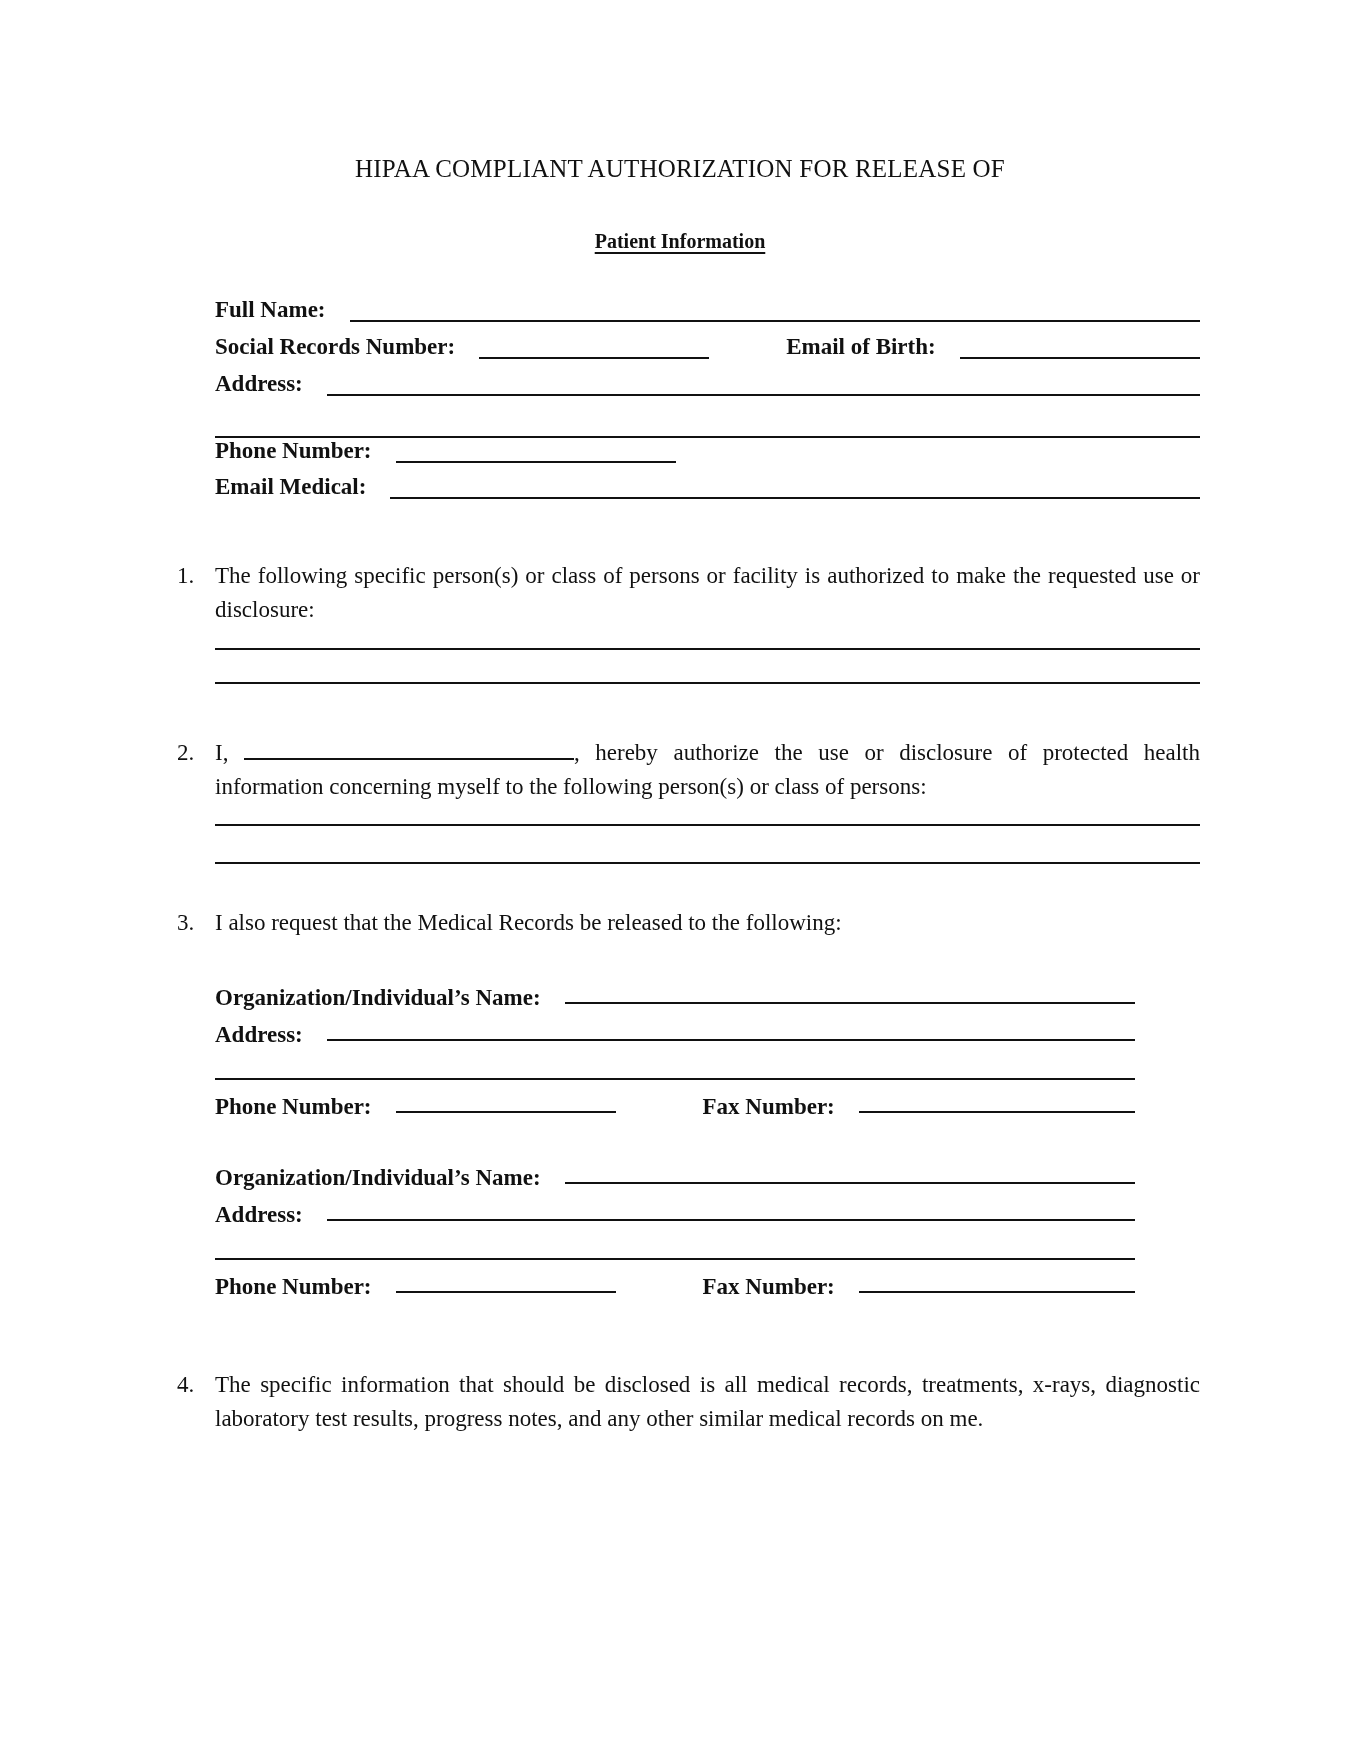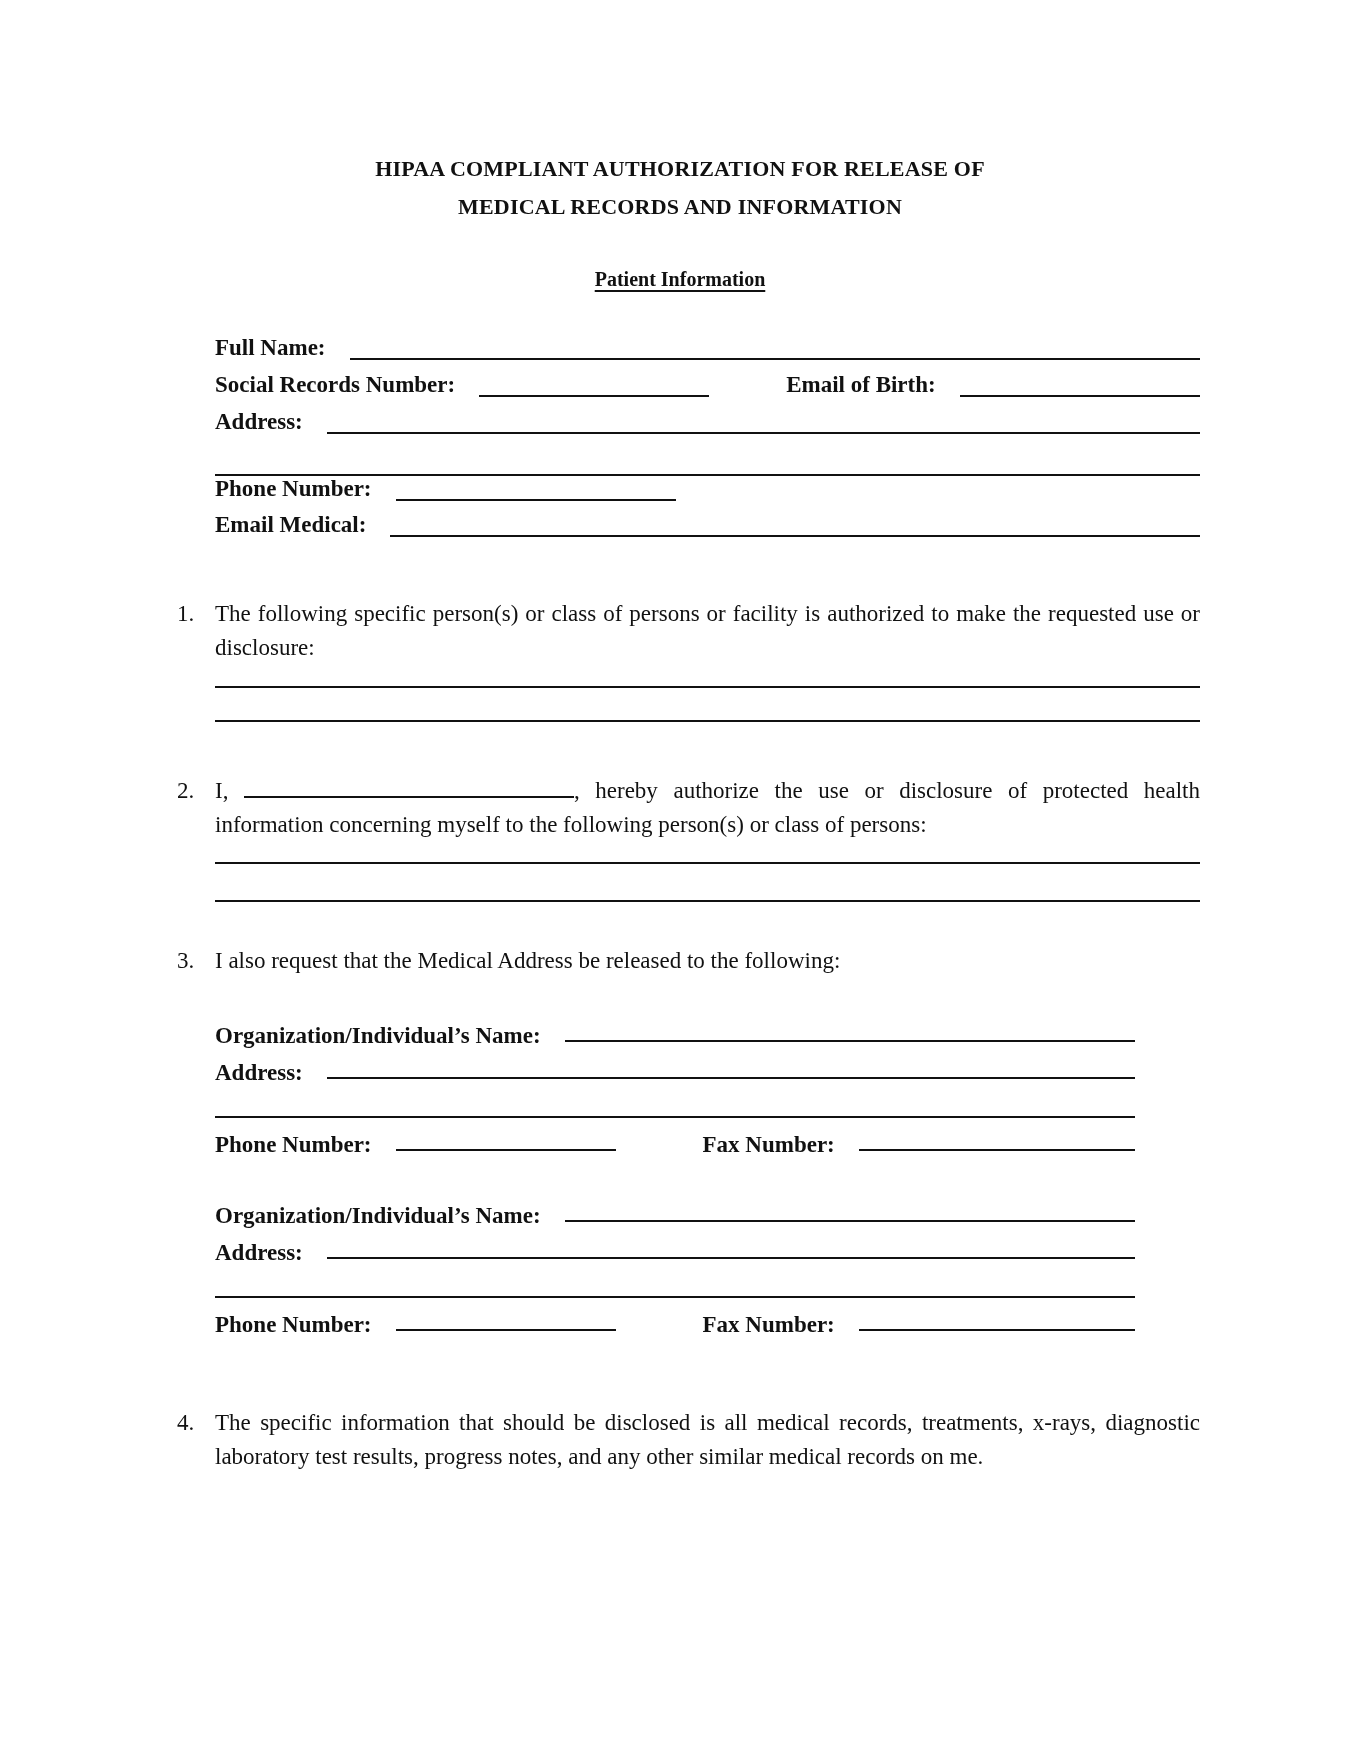--- a/index.html
+++ b/index.html
@@ -14,22 +14,22 @@
   .page {
     width: 1360px; height: 1760px;
     background: #ffffff;
   }
   .heading-wrap {
     margin: 0 160px;
     text-align: center;
   }
   .title {
     padding-top: 150px;
-    font-weight: bold;
-    font-size: 22px;
+    font-weight: normal;
+    font-size: 25px;
     line-height: 38px;
     letter-spacing: 0.2px;
   }
   .section-heading {
     margin-top: 42px;
     font-weight: bold;
     font-size: 20px;
     text-decoration: underline;
     text-underline-offset: 4px;
   }
@@ -85,21 +85,20 @@
   .r-cont-pad { height: 8px; }
 </style>
 </head>
 <body>
 
 <div class="page">
 
   <div class="heading-wrap">
     <div class="title">
       <div>HIPAA COMPLIANT AUTHORIZATION FOR RELEASE OF</div>
-      <div>MEDICAL RECORDS AND INFORMATION</div>
     </div>
     <div class="section-heading">Patient Information</div>
   </div>
 
   <div class="content">
 
     <div class="info-block">
       <div class="info-row">
         <span class="lbl">Full Name:</span>
         <span class="field-line grow ml8"></span>
@@ -136,21 +135,21 @@
     <div class="item just" style="margin-top:52px">
       <span class="item-num">2.</span>
       <span>I,</span>
       <span class="inline-blank"></span><span>, hereby authorize the use or disclosure of protected health information concerning myself to the following person(s) or class of persons:</span>
     </div>
     <div class="rule" style="height:22px"></div>
     <div class="rule" style="height:38px"></div>
 
     <div class="item" style="margin-top:42px">
       <span class="item-num">3.</span>
-      <span>I also request that the Medical Address be released to the following:</span>
+      <span>I also request that the Medical Records be released to the following:</span>
     </div>
 
     <div class="recipient" style="margin-top:39px">
       <div class="info-row">
         <span class="lbl">Organization/Individual’s Name:</span>
         <span class="field-line grow ml8"></span>
       </div>
       <div class="info-row">
         <span class="lbl">Address:</span>
         <span class="field-line grow ml8"></span>

